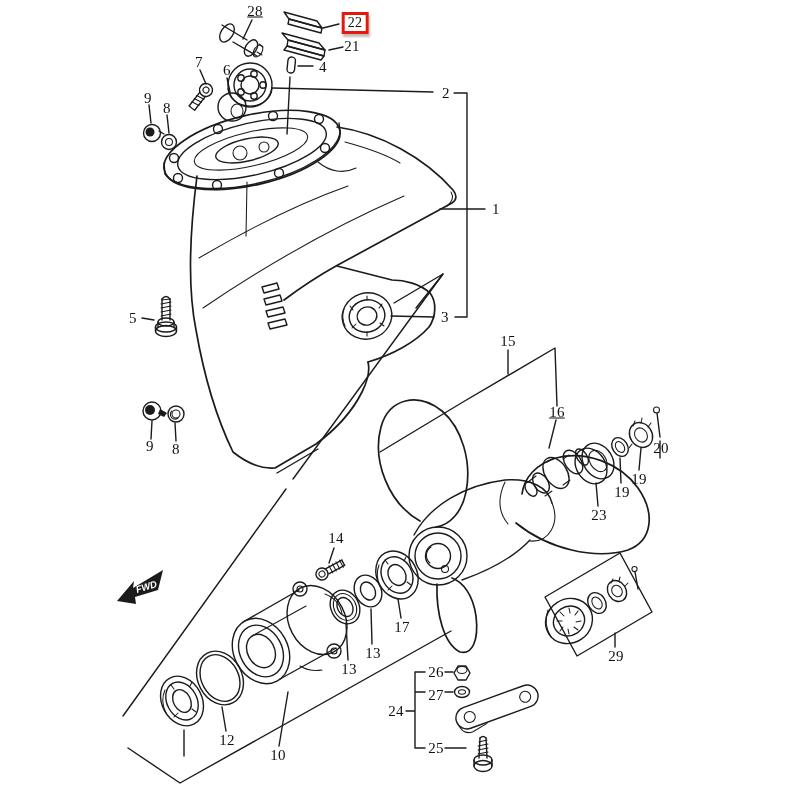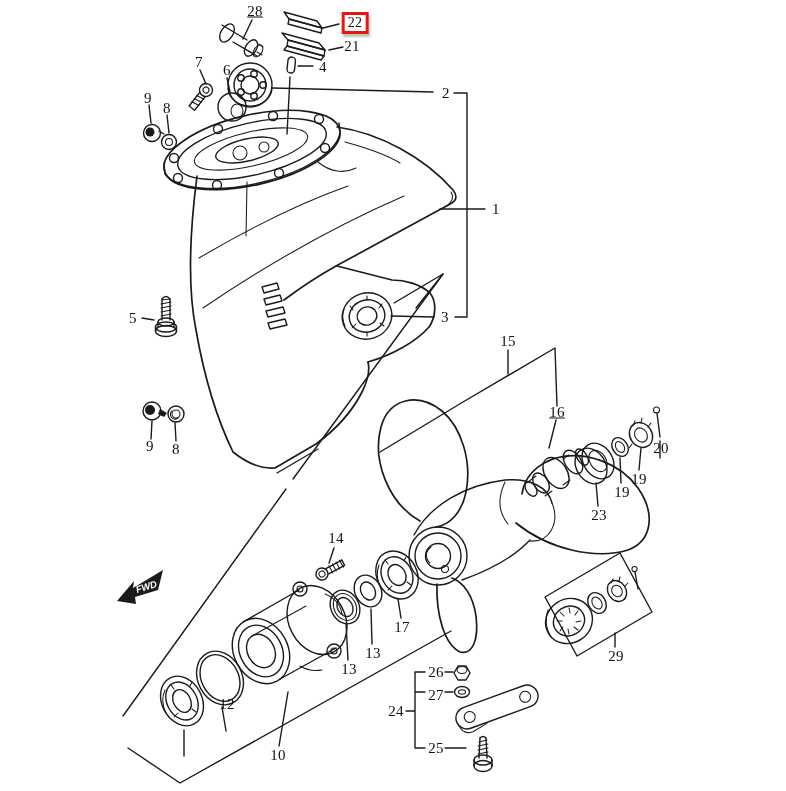--- a/index.html
+++ b/index.html
@@ -379,17 +379,17 @@
       <div class="part-label" style="left: 599px; top: 515px;">23</div>
       <div class="part-label" style="left: 336px; top: 538px;">14</div>
       <div class="part-label" style="left: 402px; top: 627px;">17</div>
       <div class="part-label" style="left: 373px; top: 653px;">13</div>
       <div class="part-label" style="left: 349px; top: 669px;">13</div>
       <div class="part-label" style="left: 616px; top: 656px;">29</div>
       <div class="part-label" style="left: 436px; top: 672px;">26</div>
       <div class="part-label" style="left: 436px; top: 656px; margin-top: 39px;">27</div>
       <div class="part-label" style="left: 396px; top: 711px;">24</div>
       <div class="part-label" style="left: 436px; top: 748px;">25</div>
-      <div class="part-label" style="left: 227px; top: 704px;">12</div>
+      <div class="part-label" style="left: 227px; top: 740px;">12</div>
       <div class="part-label" style="left: 278px; top: 755px;">10</div>
       <div class="part-label" style="left: 184px; top: 765px; margin-top: 35px;">11</div>
     </div>
 </div>
 
 </body></html>

